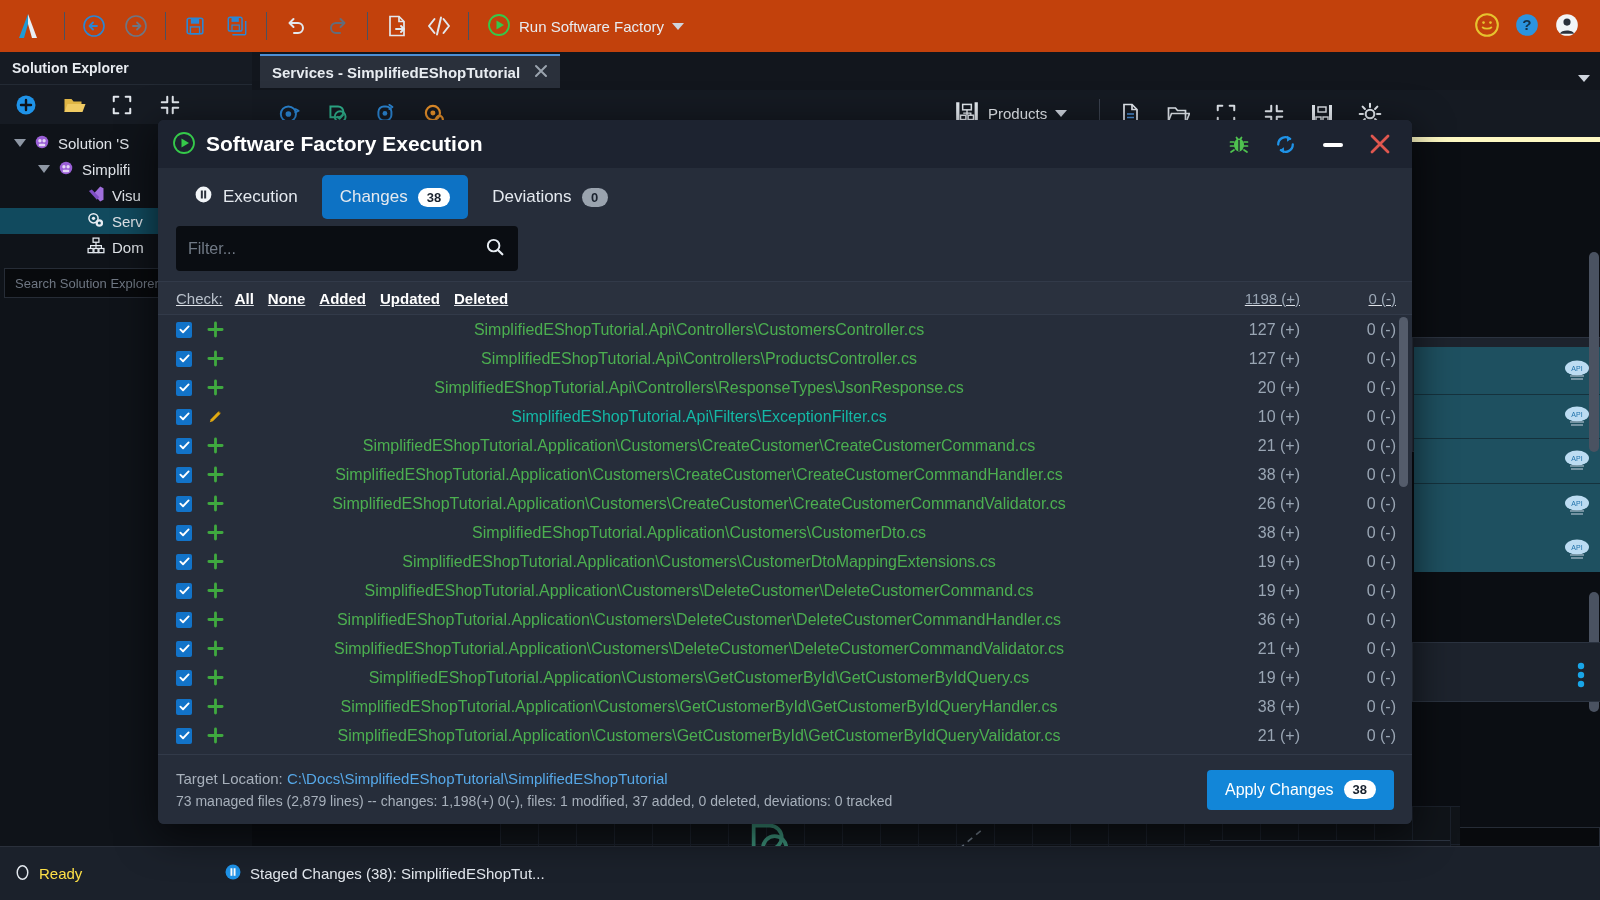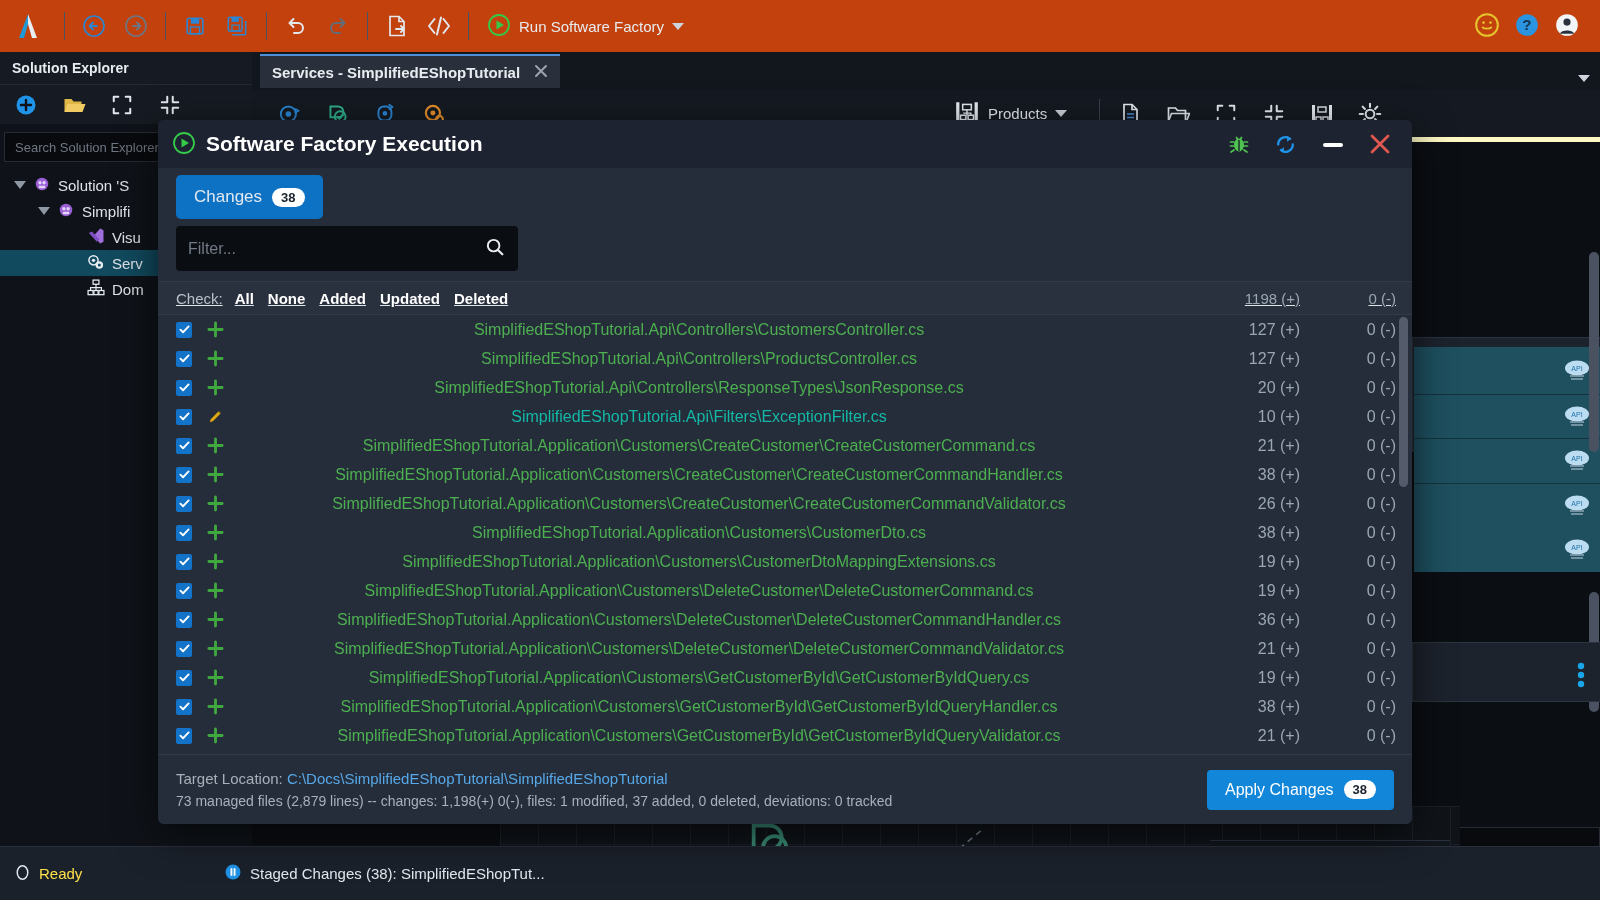--- a/index.html
+++ b/index.html
@@ -264,24 +264,20 @@
       <svg width="22" height="22" viewBox="0 0 24 24">
           <path d="M3 8V3h5M21 8V3h-5M3 16v5h5M21 16v5h-5" fill="none" stroke="#e3e8ee" stroke-width="2.2" stroke-linecap="round" stroke-linejoin="round"></path>
         </svg>
     </div>
     <div class="tb-btn">
       <svg width="22" height="22" viewBox="0 0 24 24">
           <path d="M9 3v6H3M15 3v6h6M9 21v-6H3M15 21v-6h6" fill="none" stroke="#e3e8ee" stroke-width="2.2" stroke-linecap="round" stroke-linejoin="round"></path>
         </svg>
     </div>
   </div>
-  <div id="sol-search">
-    <span>Search Solution Explorer</span>
-  </div>
-
   <div style="padding-top:6px;">
     <div class="tree-row" style="padding-left:14px;">
       <span class="tri"></span>
       <span>
         <svg width="20" height="20" viewBox="0 0 24 24">
             <circle cx="12" cy="12" r="7.5" fill="#9a5fd6"></circle>
             <circle cx="9.5" cy="10.5" r="2" fill="#e4d6f5"></circle>
             <circle cx="14.5" cy="10.5" r="2" fill="#e4d6f5"></circle>
             <rect x="8" y="14" width="8" height="3" rx="1.5" fill="#e4d6f5"></rect>
           </svg>
@@ -326,20 +322,24 @@
             <rect x="8.5" y="2.5" width="7" height="5" fill="none" stroke="#e8edf3" stroke-width="1.5"></rect>
             <rect x="2.5" y="15" width="6" height="5" fill="none" stroke="#e8edf3" stroke-width="1.5"></rect>
             <rect x="9.5" y="15" width="5" height="5" fill="none" stroke="#e8edf3" stroke-width="1.5"></rect>
             <rect x="15.5" y="15" width="6" height="5" fill="none" stroke="#e8edf3" stroke-width="1.5"></rect>
             <path d="M12 7.5v4M5.5 15v-3.5h13V15M12 11.5V15" fill="none" stroke="#e8edf3" stroke-width="1.4"></path>
           </svg>
       </span>
       <span>Dom</span>
     </div>
   </div>
+
+  <div id="sol-search">
+    <span>Search Solution Explorer</span>
+  </div>
 </div>
 
 <div id="main">
   <div id="tabstrip">
     <div id="tab1">
       <span>Services - SimplifiedEShopTutorial</span>
       <span>
         <svg width="14" height="14" viewBox="0 0 14 14">
             <path d="M2 2l10 10M12 2L2 12" stroke="#9aa3ae" stroke-width="2" stroke-linecap="round"></path>
           </svg>
@@ -576,23 +576,37 @@
       </span>
       <span class="hicon">
         <svg width="24" height="24" viewBox="0 0 24 24">
             <path d="M4 4l16 16M20 4L4 20" stroke="#e0574f" stroke-width="2.8" stroke-linecap="round"></path>
           </svg>
       </span>
     </div>
   </div>
 
   <div id="dlg-tabs">
+    <div class="dtab">
+      <span>
+        <svg width="19" height="19" viewBox="0 0 20 20">
+            <circle cx="10" cy="10" r="8.3" fill="#f2f5f8"></circle>
+            <rect x="7.2" y="5.8" width="2.1" height="8.4" fill="#2b313c"></rect>
+            <rect x="10.7" y="5.8" width="2.1" height="8.4" fill="#2b313c"></rect>
+          </svg>
+      </span>
+      <span>Execution</span>
+    </div>
     <div class="dtab active">
       <span>Changes</span>
       <span class="pill">38</span>
+    </div>
+    <div class="dtab">
+      <span>Deviations</span>
+      <span class="pill grey">0</span>
     </div>
   </div>
 
   <div id="dlg-filterrow">
     <div id="filterbox">
       <input type="text" placeholder="Filter..." style="">
       <span>
         <svg width="22" height="22" viewBox="0 0 24 24">
             <circle cx="10.5" cy="10.5" r="6.3" fill="none" stroke="#e8edf3" stroke-width="2.1"></circle>
             <path d="M15.2 15.2 20 20" stroke="#e8edf3" stroke-width="2.4" stroke-linecap="round"></path>

